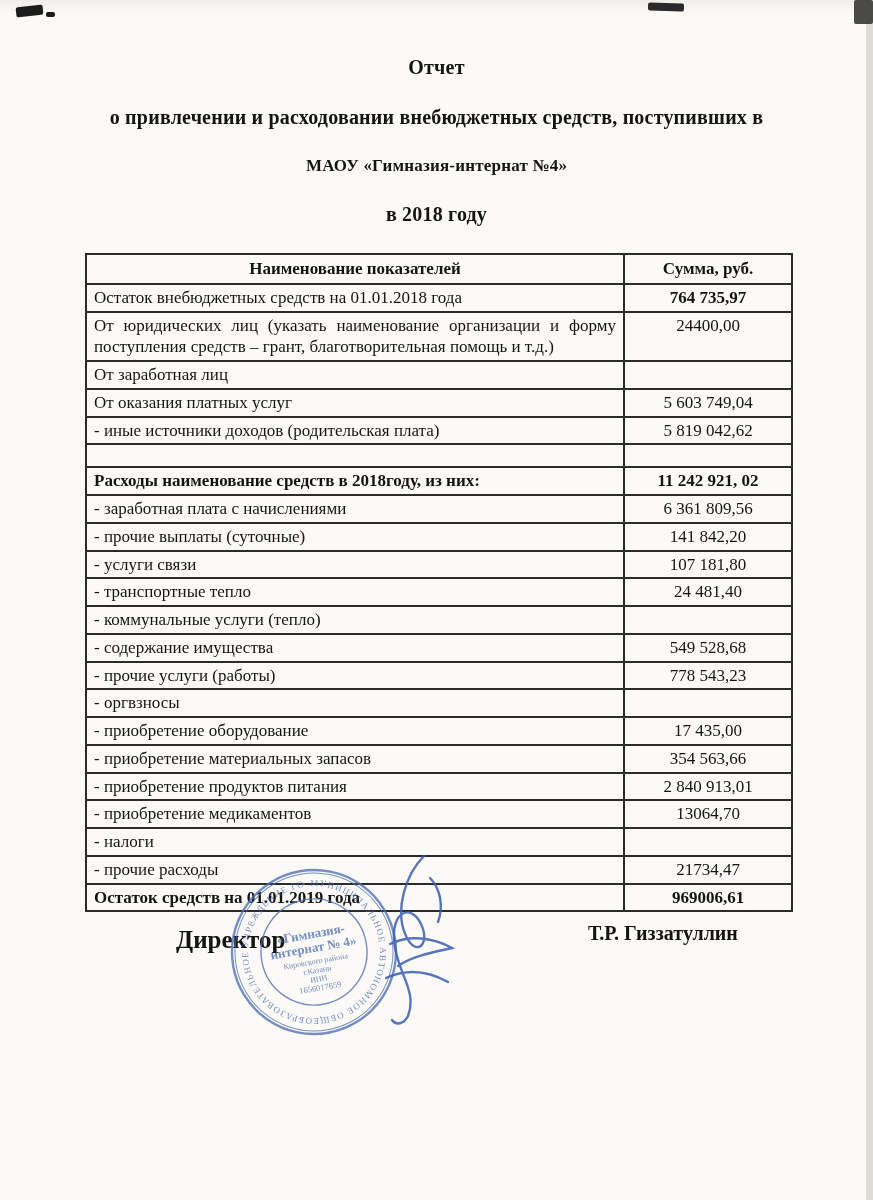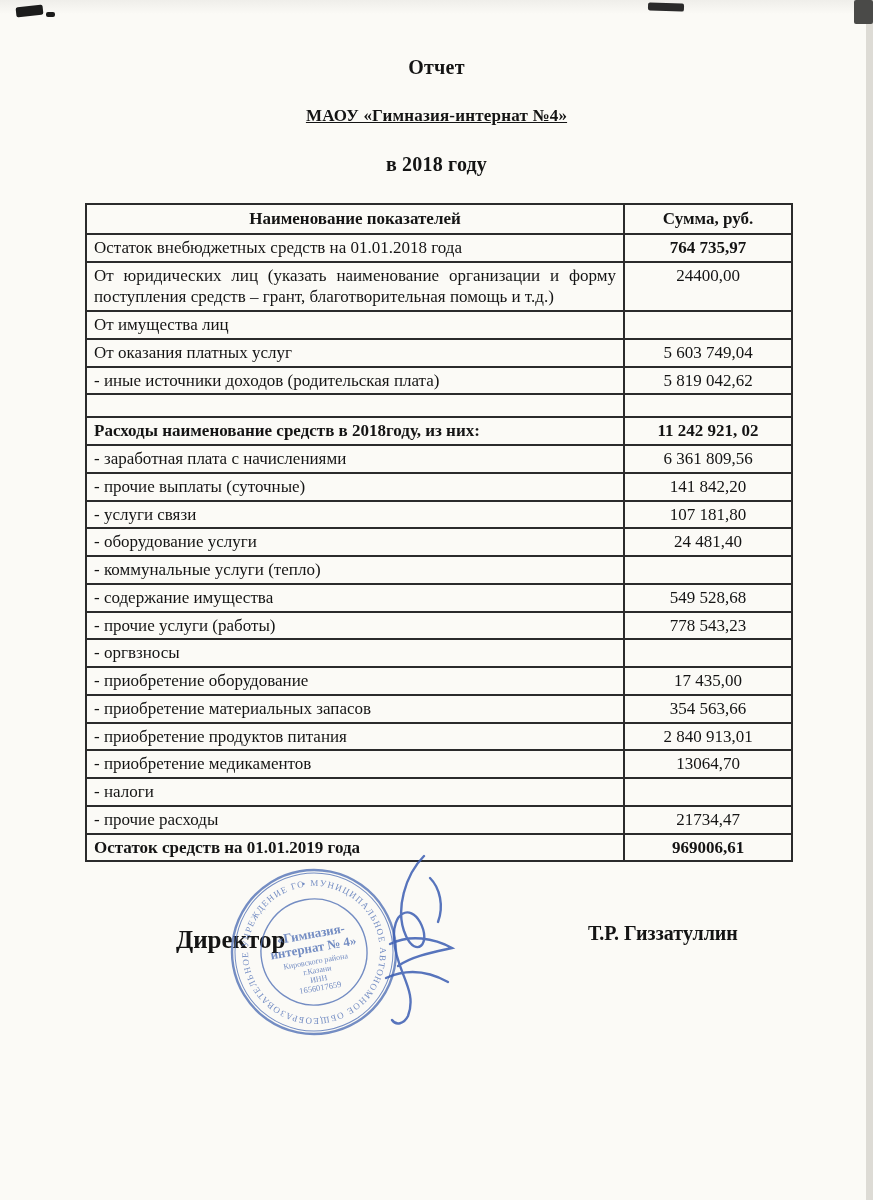--- a/index.html
+++ b/index.html
@@ -16,21 +16,21 @@
   .edge-right{position:absolute;right:0;top:0;width:7px;height:100%;background:#dddbd5;}
   .mark{position:absolute;background:#1c1c1c;border-radius:2px;}
   .mark.m1{left:16px;top:6px;width:27px;height:10px;transform:rotate(-6deg);}
   .mark.m2{left:46px;top:12px;width:9px;height:5px;}
   .mark.m3{left:648px;top:3px;width:36px;height:8px;transform:rotate(2deg);background:#2a2a2a;}
   .mark.m4{left:854px;top:0;width:19px;height:24px;background:#4a4a48;}
 
   .titles{padding-top:56px;text-align:center;}
   .t-line{font-weight:bold;font-size:20px;margin:0 auto 27px auto;letter-spacing:.2px;}
   .t-line.small{font-size:17px;}
-  .t-underline{text-decoration:underline;}
+  .t-underline{}
 
   table.report{
     border-collapse:collapse;
     margin:6px auto 0 85px;
     width:706px;
     font-size:17px;
     table-layout:fixed;
     border-radius:24px;
   }
   table.report col.c1{width:538px;}
@@ -60,20 +60,21 @@
 <div class="page">
 
   <div class="edge-right"></div>
   <div class="mark m1"></div>
   <div class="mark m2"></div>
   <div class="mark m3"></div>
   <div class="mark m4"></div>
 
   <div class="titles">
     <div class="t-line">Отчет</div>
+    <div class="t-line">о привлечении и расходовании внебюджетных средств, поступивших в</div>
     <div class="t-line small t-underline">МАОУ «Гимназия-интернат №4»</div>
     <div class="t-line">в 2018 году</div>
   </div>
 
   <table class="report">
     <colgroup>
         <col class="c1">
         <col class="c2">
       </colgroup>
     <thead>
@@ -85,21 +86,21 @@
     <tbody>
         <tr>
           <td>Остаток внебюджетных средств на 01.01.2018 года</td>
           <td class="b">764 735,97</td>
         </tr>
         <tr>
           <td>От юридических лиц (указать наименование организации и форму поступления средств – грант, благотворительная помощь и т.д.)</td>
           <td>24400,00</td>
         </tr>
         <tr>
-          <td>От имущества лиц</td>
+          <td>От заработная лиц</td>
           <td></td>
         </tr>
         <tr>
           <td>От оказания платных услуг</td>
           <td>5 603 749,04</td>
         </tr>
         <tr>
           <td>- иные источники доходов (родительская плата)</td>
           <td>5 819 042,62</td>
         </tr>
@@ -117,21 +118,21 @@
         </tr>
         <tr>
           <td>- прочие выплаты (суточные)</td>
           <td>141 842,20</td>
         </tr>
         <tr>
           <td>- услуги связи</td>
           <td>107 181,80</td>
         </tr>
         <tr>
-          <td>- оборудование услуги</td>
+          <td>- транспортные тепло</td>
           <td>24 481,40</td>
         </tr>
         <tr>
           <td>- коммунальные услуги (тепло)</td>
           <td></td>
         </tr>
         <tr>
           <td>- содержание имущества</td>
           <td>549 528,68</td>
         </tr>

